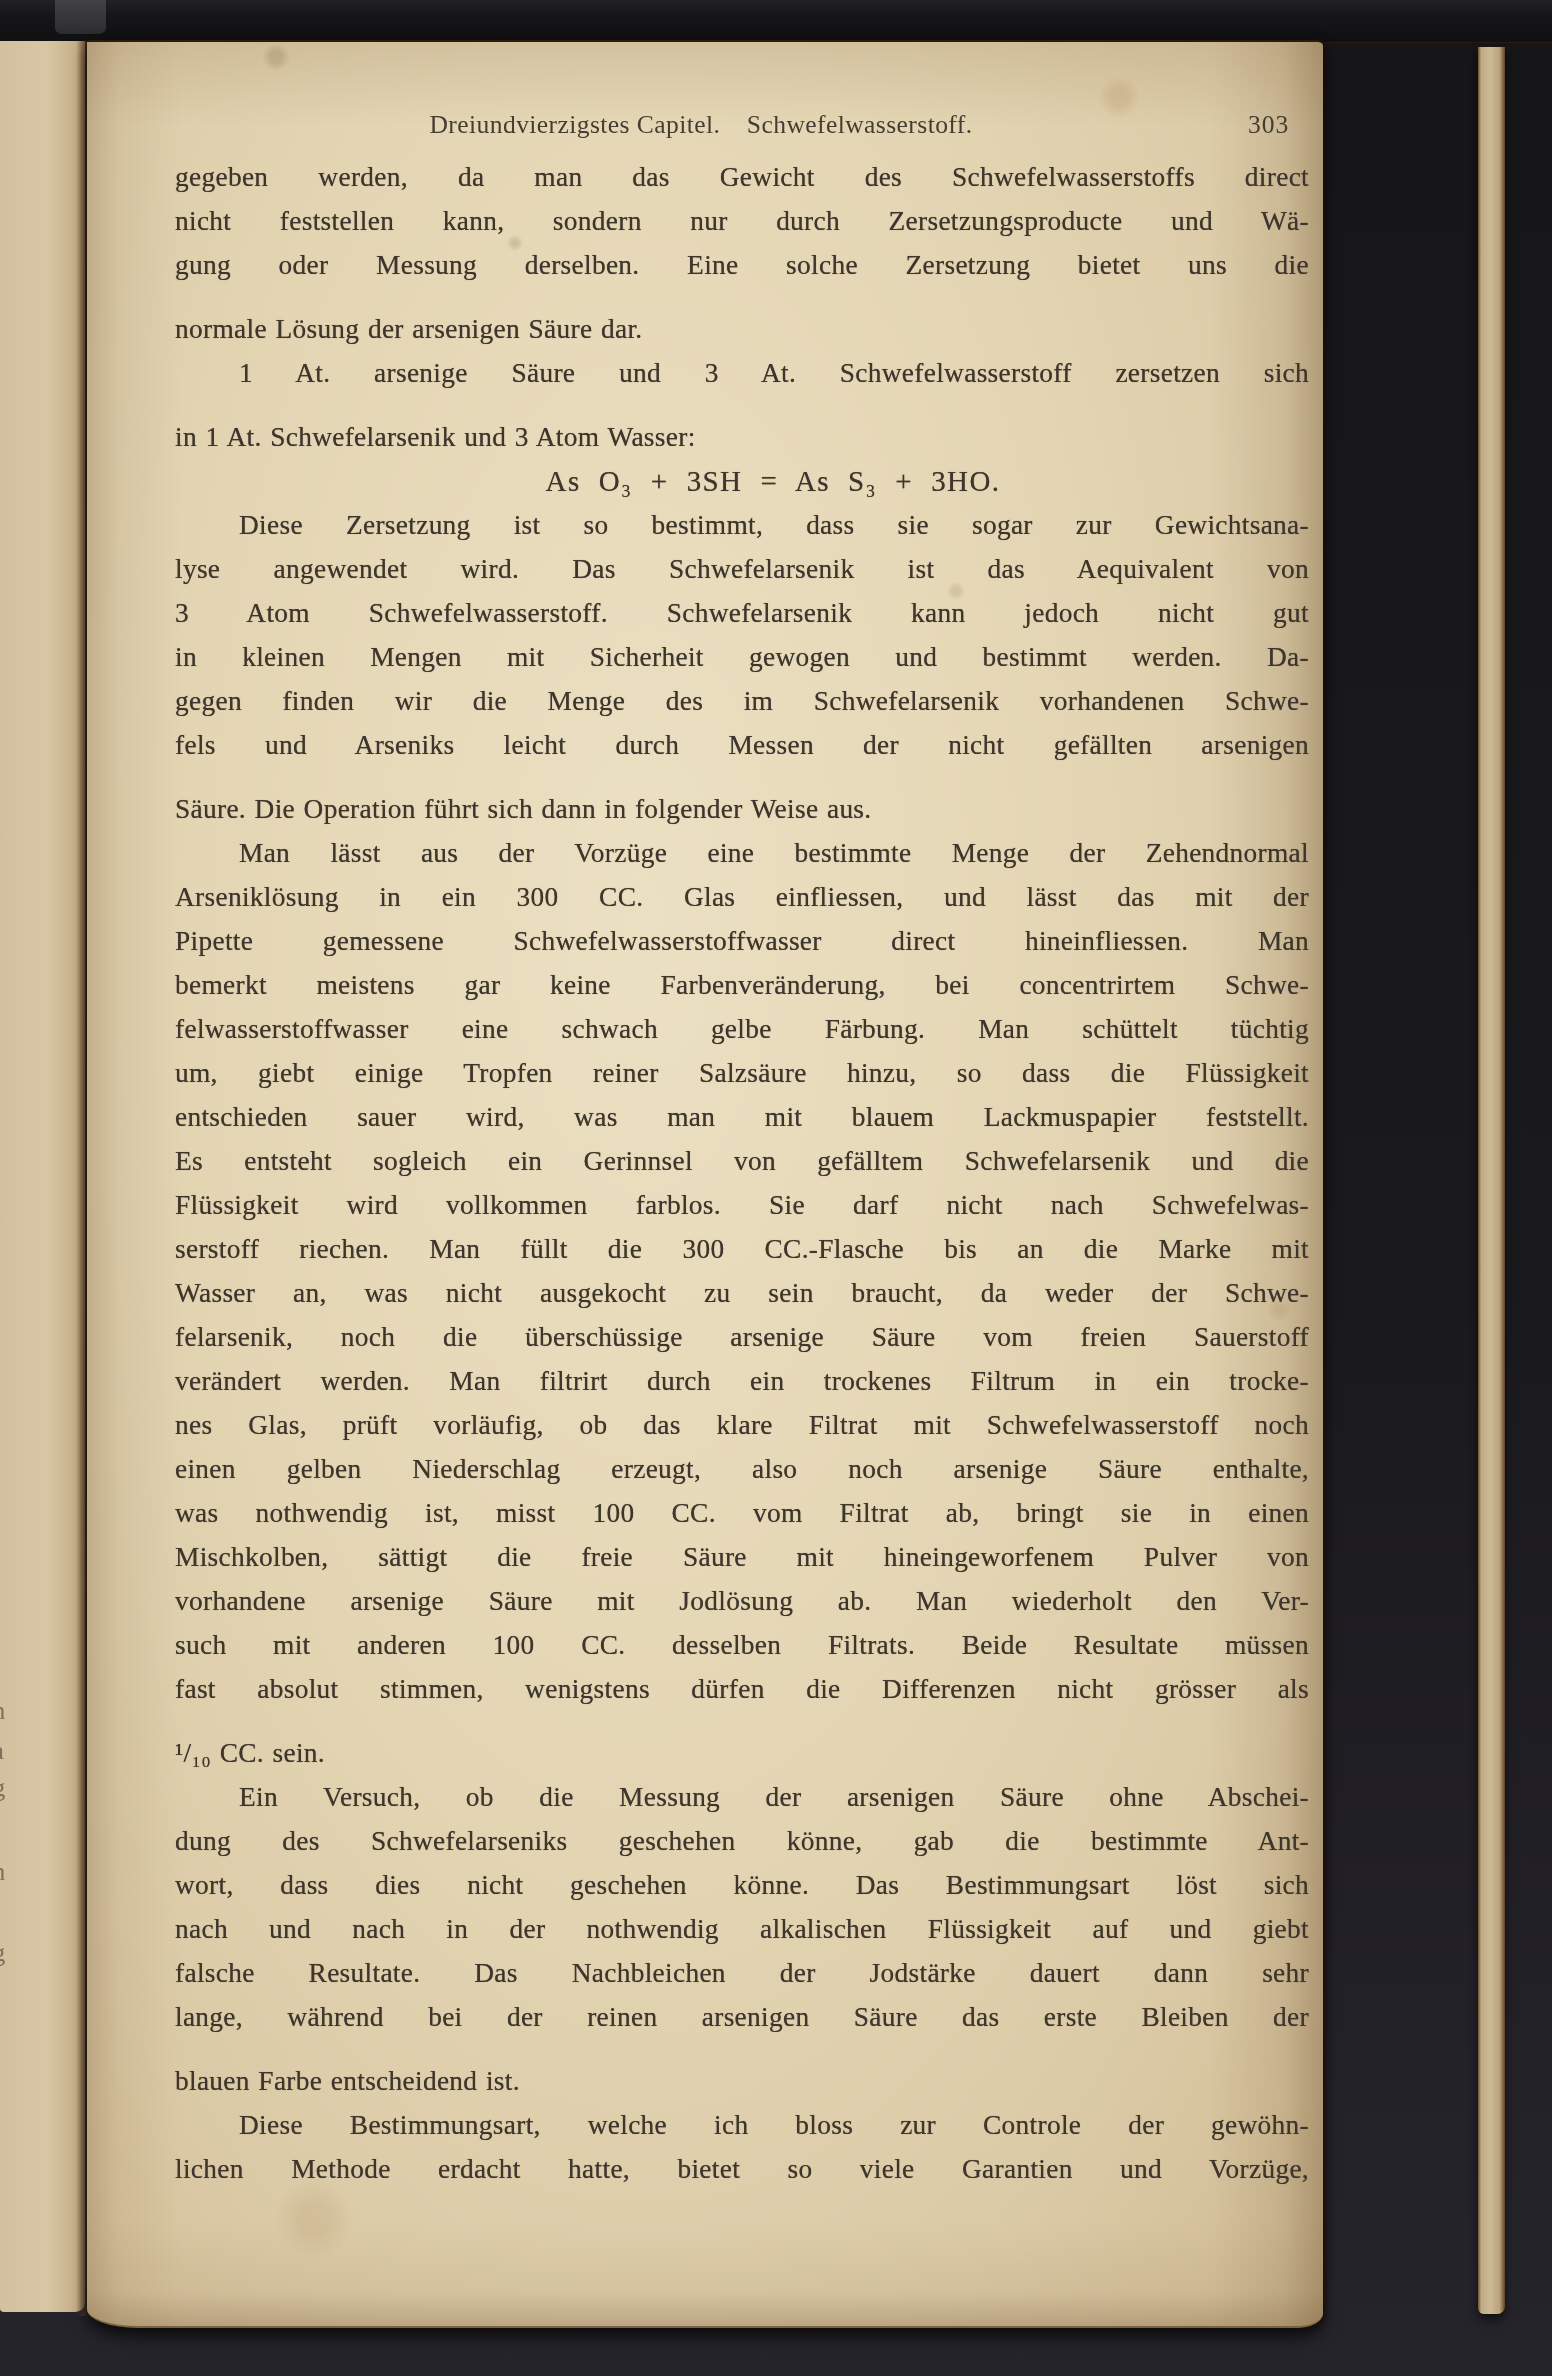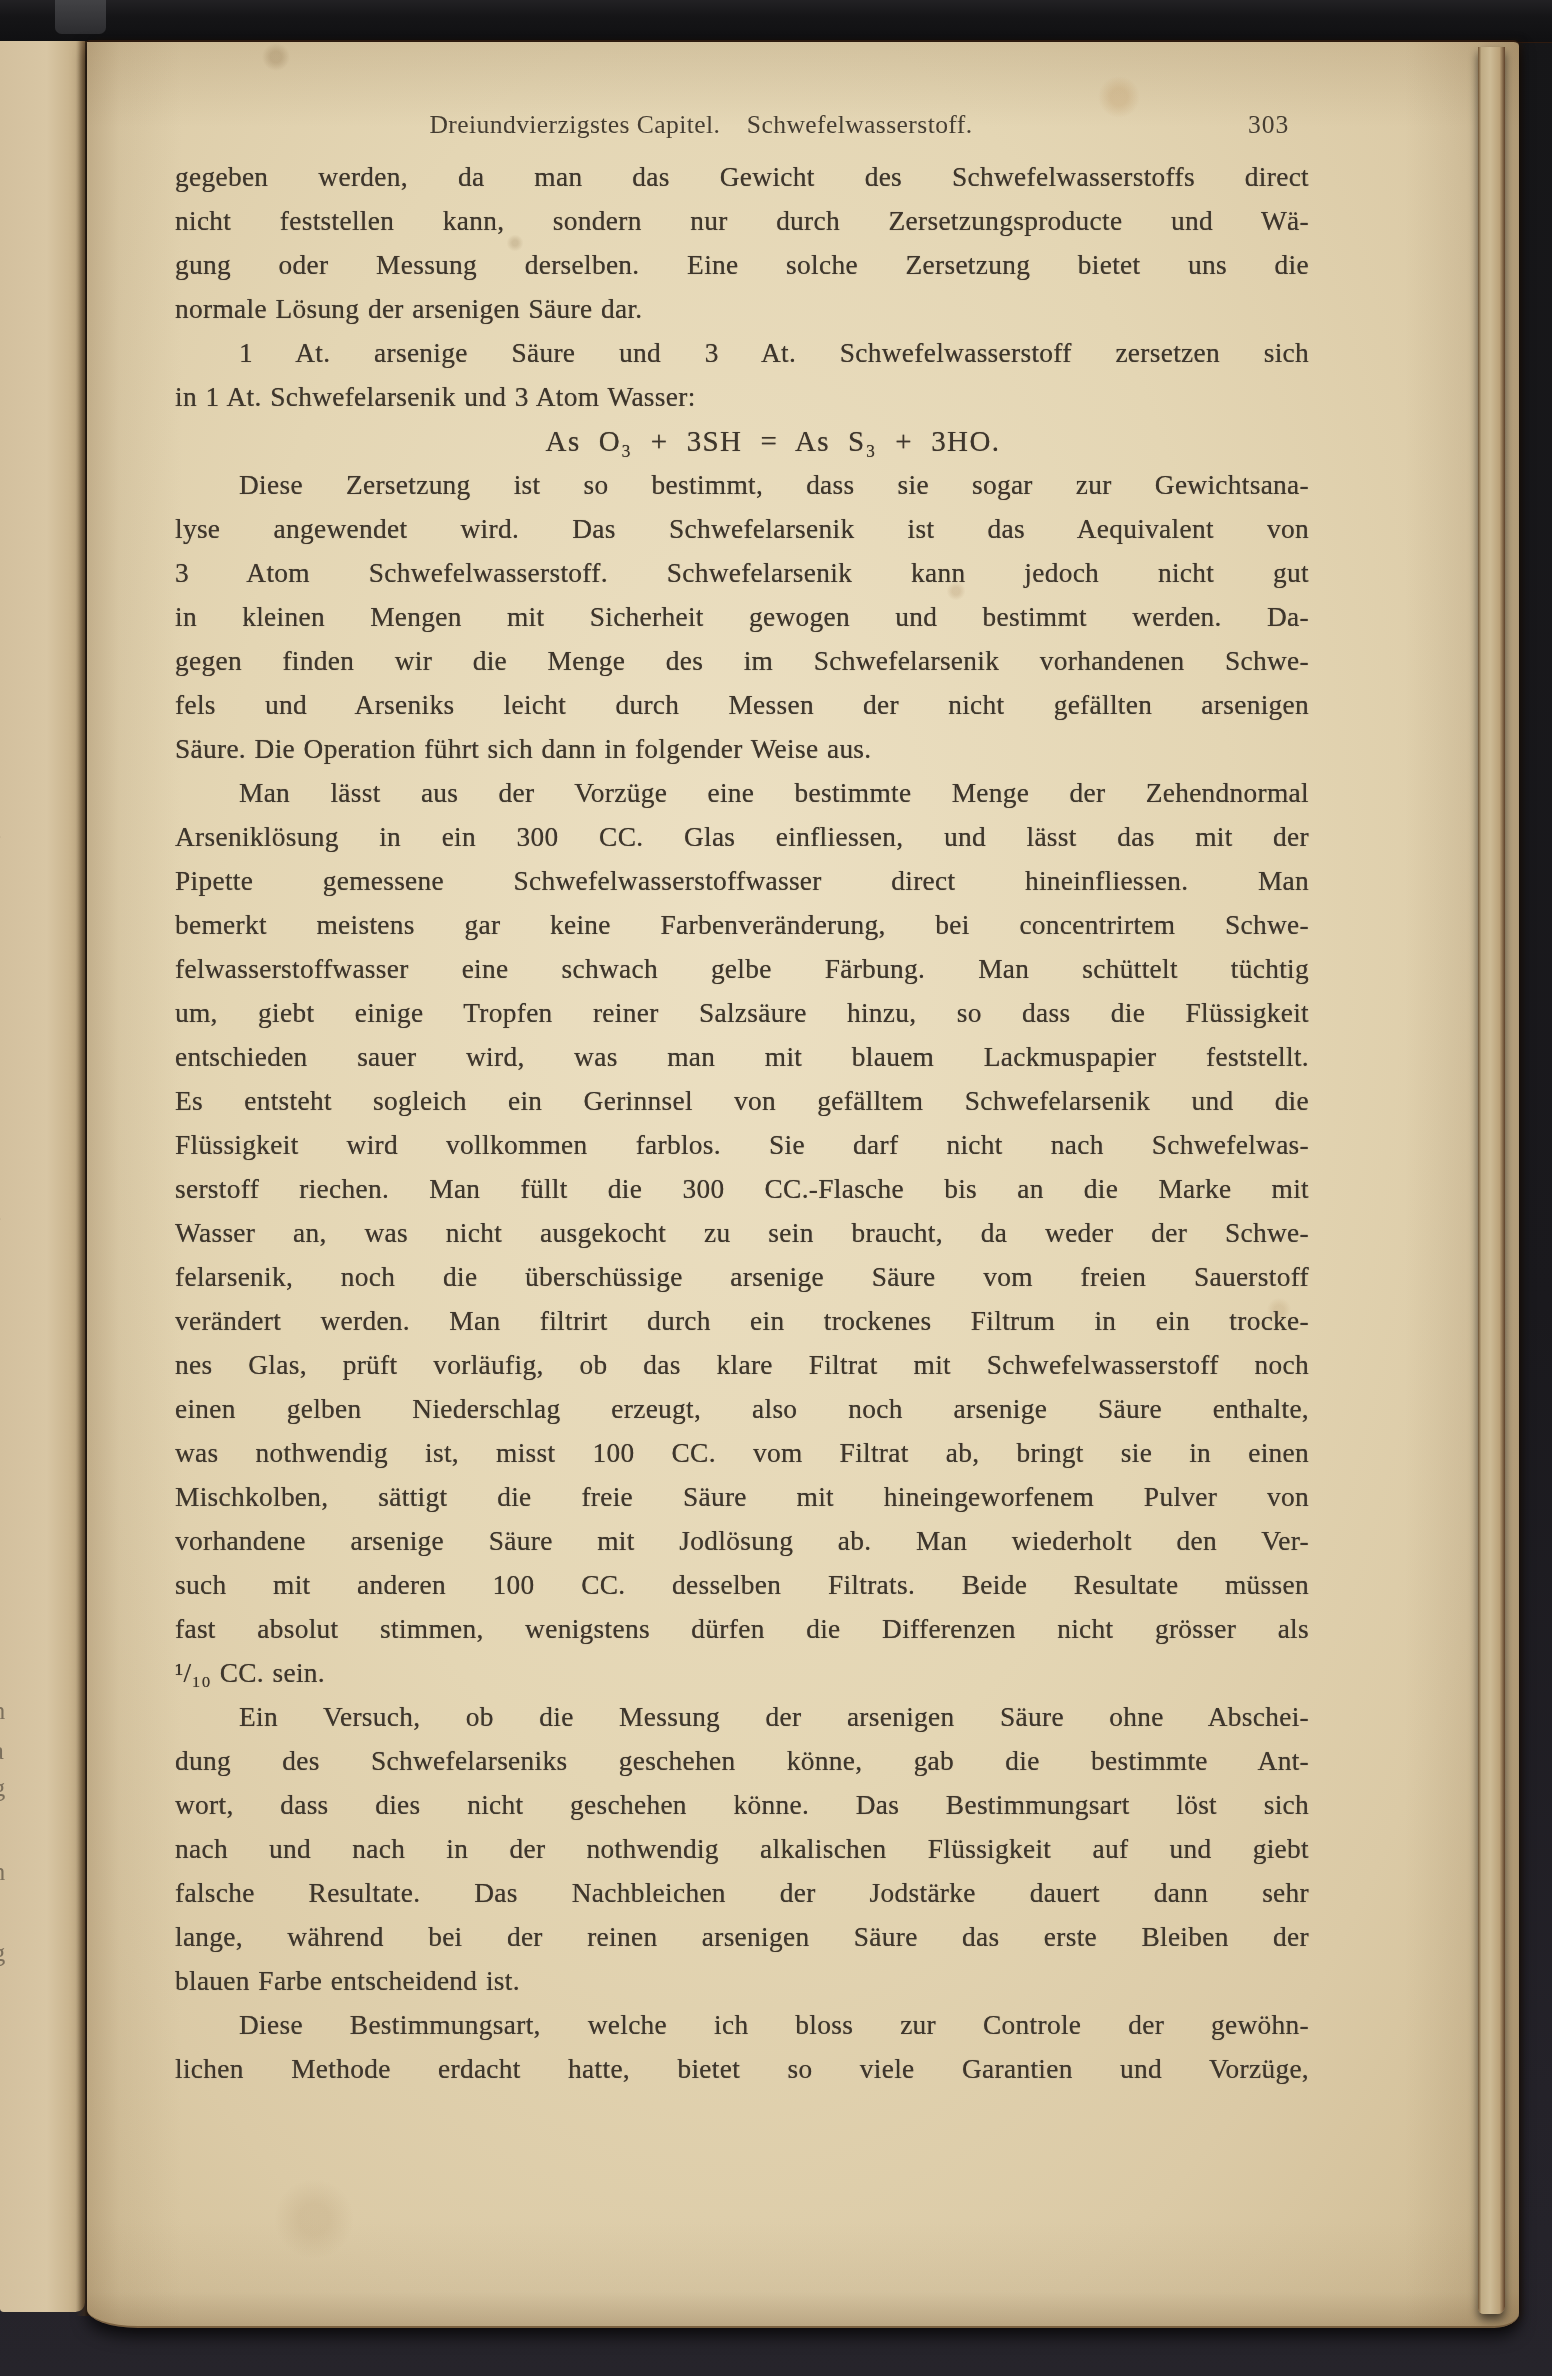--- a/index.html
+++ b/index.html
@@ -21,21 +21,21 @@
   .facing-page{position:absolute;left:0;top:41px;width:85px;height:2271px;
     background:linear-gradient(90deg,#d3c09e 0%,#d8c6a4 55%,#c4ae87 92%,#9d7f58 100%);
     border-radius:0 0 9.5px 3.8px;}
 
   
   .gutter-crease{position:absolute;left:76px;top:41px;width:21px;height:2275px;
     background:linear-gradient(90deg,rgba(90,65,40,0) 0%,rgba(86,62,36,.55) 40%,
       rgba(52,34,18,.8) 55%,rgba(130,102,70,.3) 78%,rgba(130,102,70,0) 100%);}
 
   
-  .main-page{position:absolute;left:87px;top:40px;width:1432px;height:2284px;
+  .main-page{position:absolute;left:87px;top:40px;width:1236px;height:2284px;
     background:
       radial-gradient(circle at 1032px 55px, rgba(170,120,60,.20) 0 8.5px, rgba(170,120,60,0) 21px),
       radial-gradient(circle at 189px 15px,  rgba(120,90,50,.22) 0 5.7px,  rgba(120,90,50,0) 14px),
       radial-gradient(circle at 428px 201px, rgba(120,90,50,.20) 0 2.8px,  rgba(120,90,50,0) 8.5px),
       radial-gradient(circle at 869px 549px, rgba(140,100,55,.18) 0 3.8px, rgba(140,100,55,0) 9.5px),
       radial-gradient(circle at 1192px 1268px, rgba(150,110,60,.14) 0 4.7px, rgba(150,110,60,0) 12.3px),
       radial-gradient(circle at 227px 2177px, rgba(140,105,60,.12) 0 15px, rgba(140,105,60,0) 40px),
       linear-gradient(90deg, rgba(125,95,58,.30) 0px, rgba(125,95,58,.10) 32px, rgba(125,95,58,0) 95px),
       linear-gradient(270deg, rgba(110,80,45,.38) 0px, rgba(110,80,45,.14) 40px, rgba(110,80,45,0) 114px),
       linear-gradient(180deg, rgba(130,100,60,.18) 0px, rgba(130,100,60,0) 85px),
@@ -57,21 +57,21 @@
   .header-titles{position:absolute;left:50%;transform:translateX(calc(-50% - 23px));
     white-space:nowrap;letter-spacing:0.4px;}
   .section-title{margin-left:26.5px;}
   .page-number{position:absolute;right:1.9px;top:0;letter-spacing:0.9px;}
 
   
   .page-body{position:absolute;left:88px;top:113px;width:1134px;
     color:#3e362c;font-size:27.4px;word-spacing:1.4px;letter-spacing:0.3px;
     text-shadow:0 0 0.7px rgba(62,54,44,.75);}
   .line{height:44px;line-height:44px;text-align:justify;text-align-last:justify;}
-  .line.l{text-align:right;text-align-last:left;}
+  .line.l{text-align:right;text-align-last:left;margin-top:20px;}
   .line.ij{text-indent:64px;}
   .line.f{text-align:center;text-align-last:center;padding-left:62px;
     font-size:29px;letter-spacing:1.4px;word-spacing:9.5px;}
 
   
   .edge-fragments{position:absolute;left:0;top:0;width:19px;height:2376px;
     color:rgba(66,58,48,.6);font-size:25.6px;}
   .edge-fragment{position:absolute;left:-7.6px;white-space:pre;}
 </style>
 </head>

